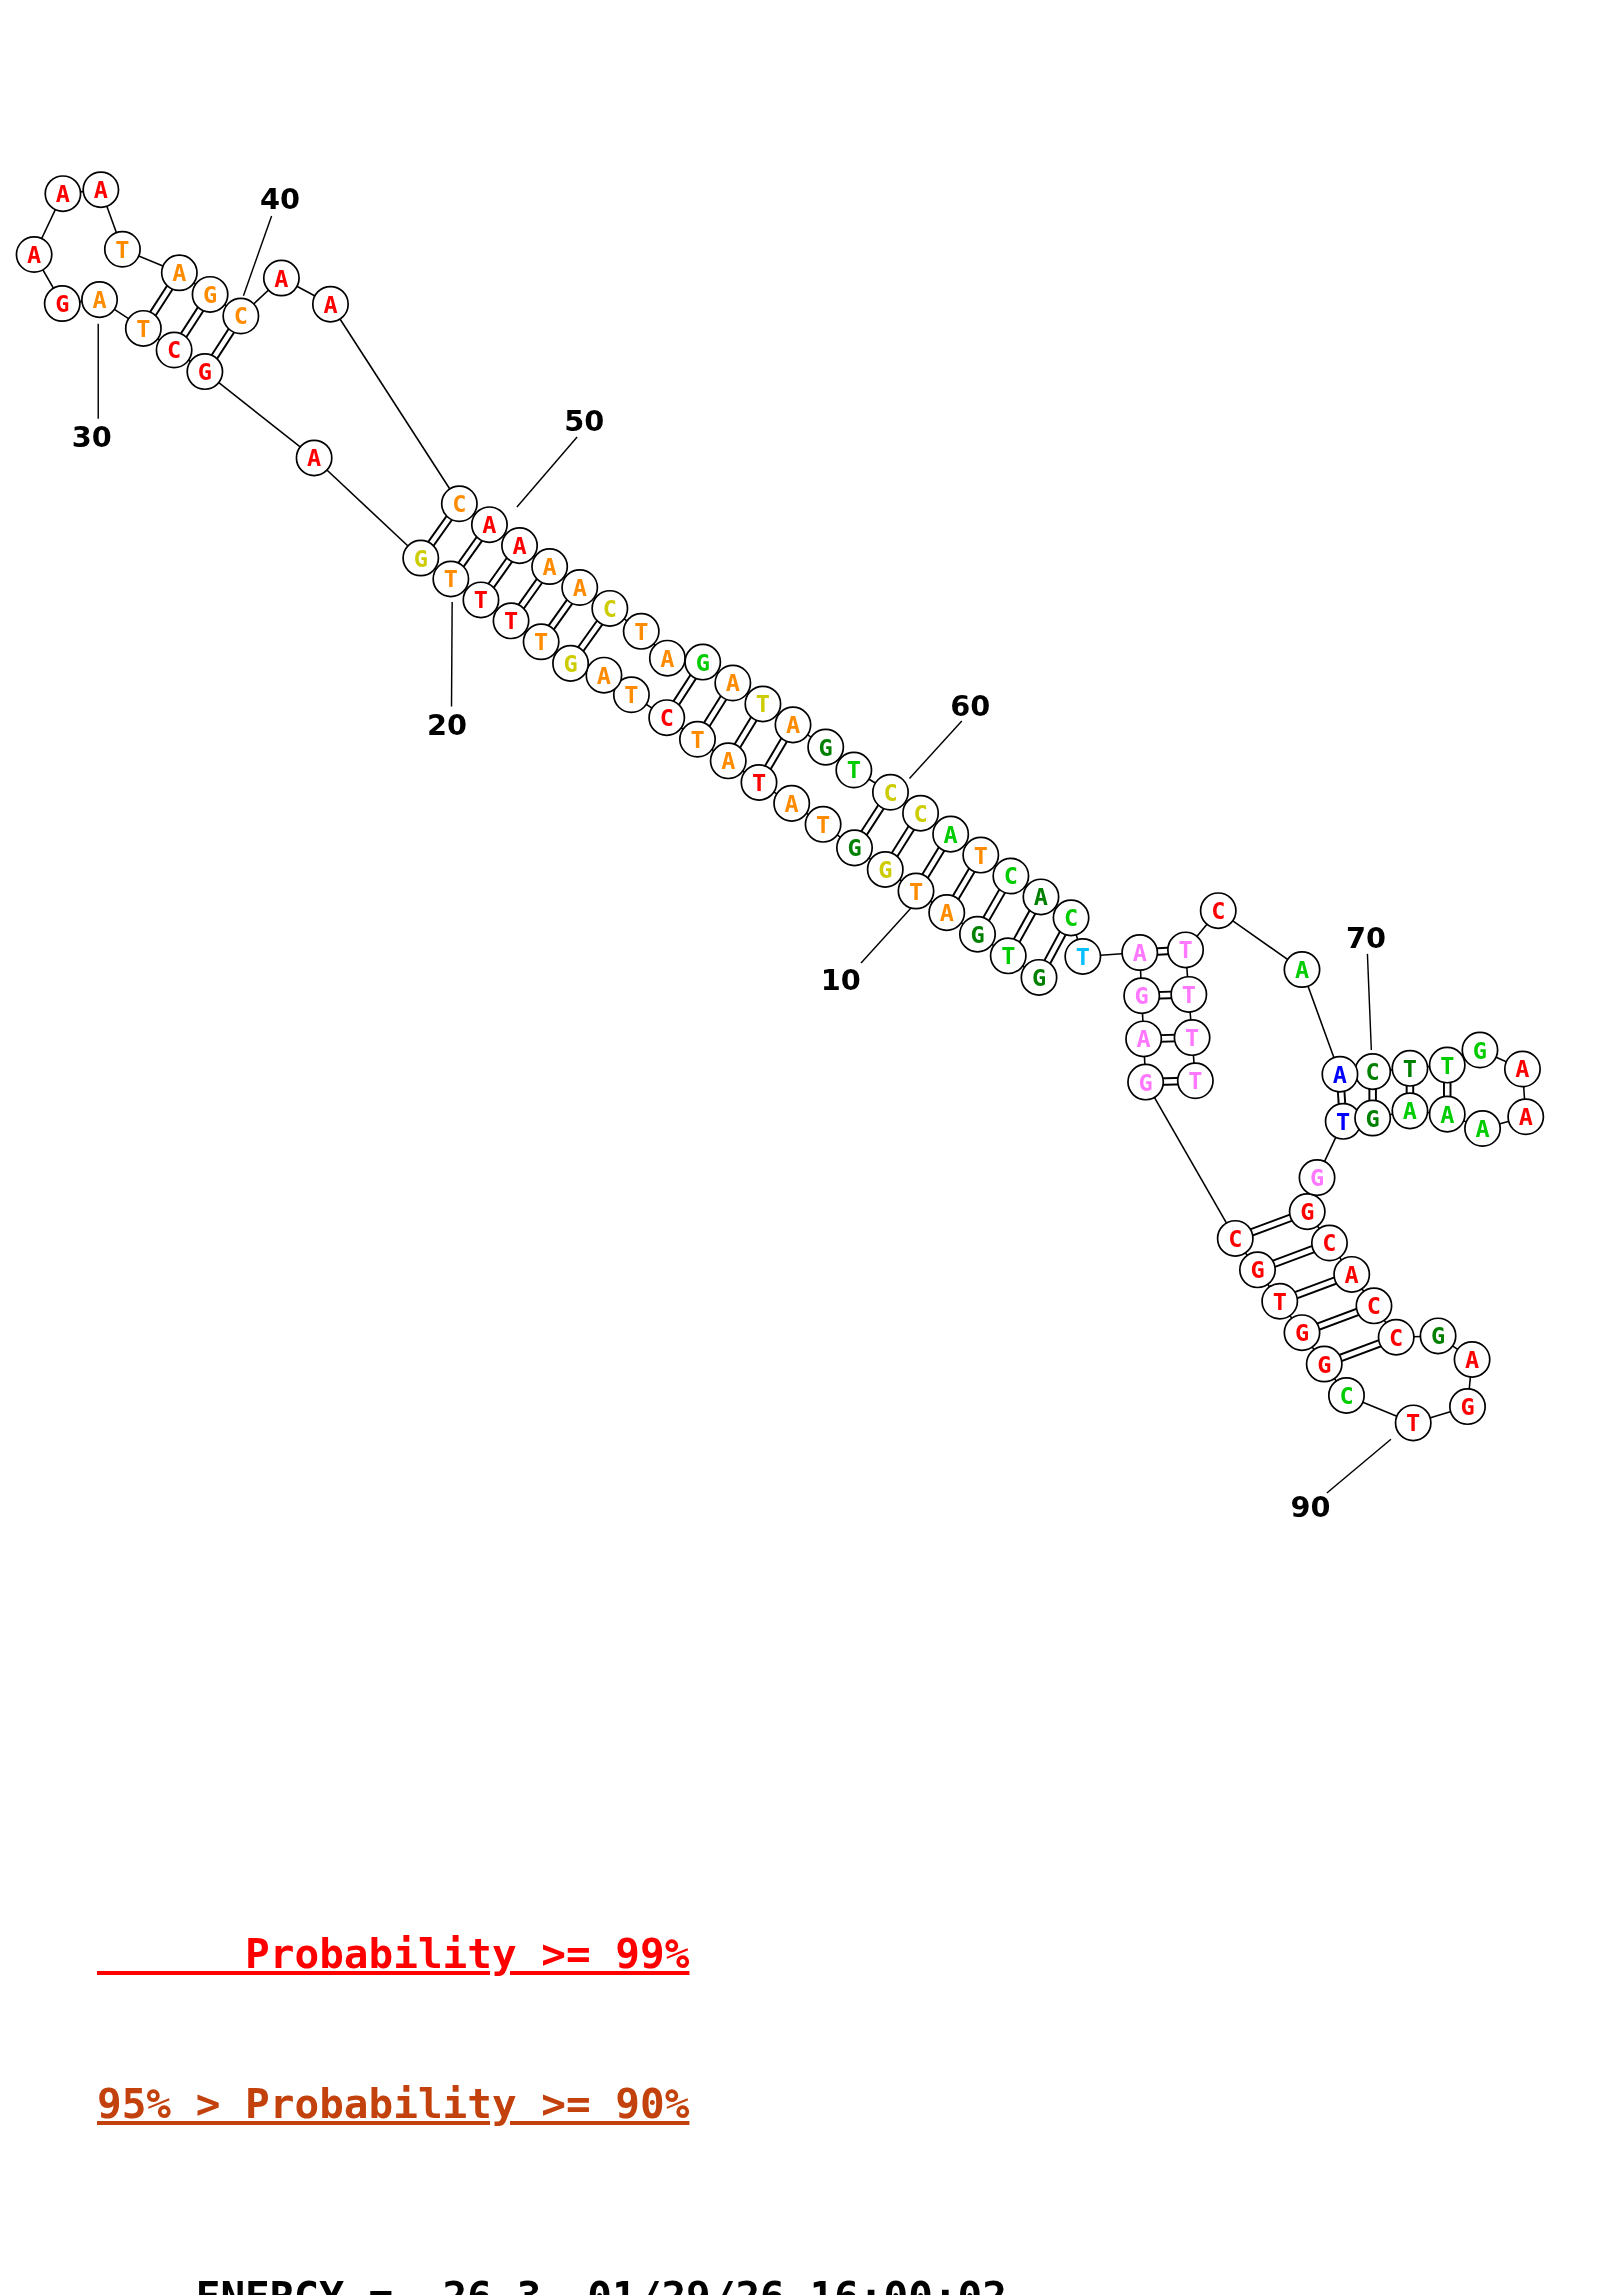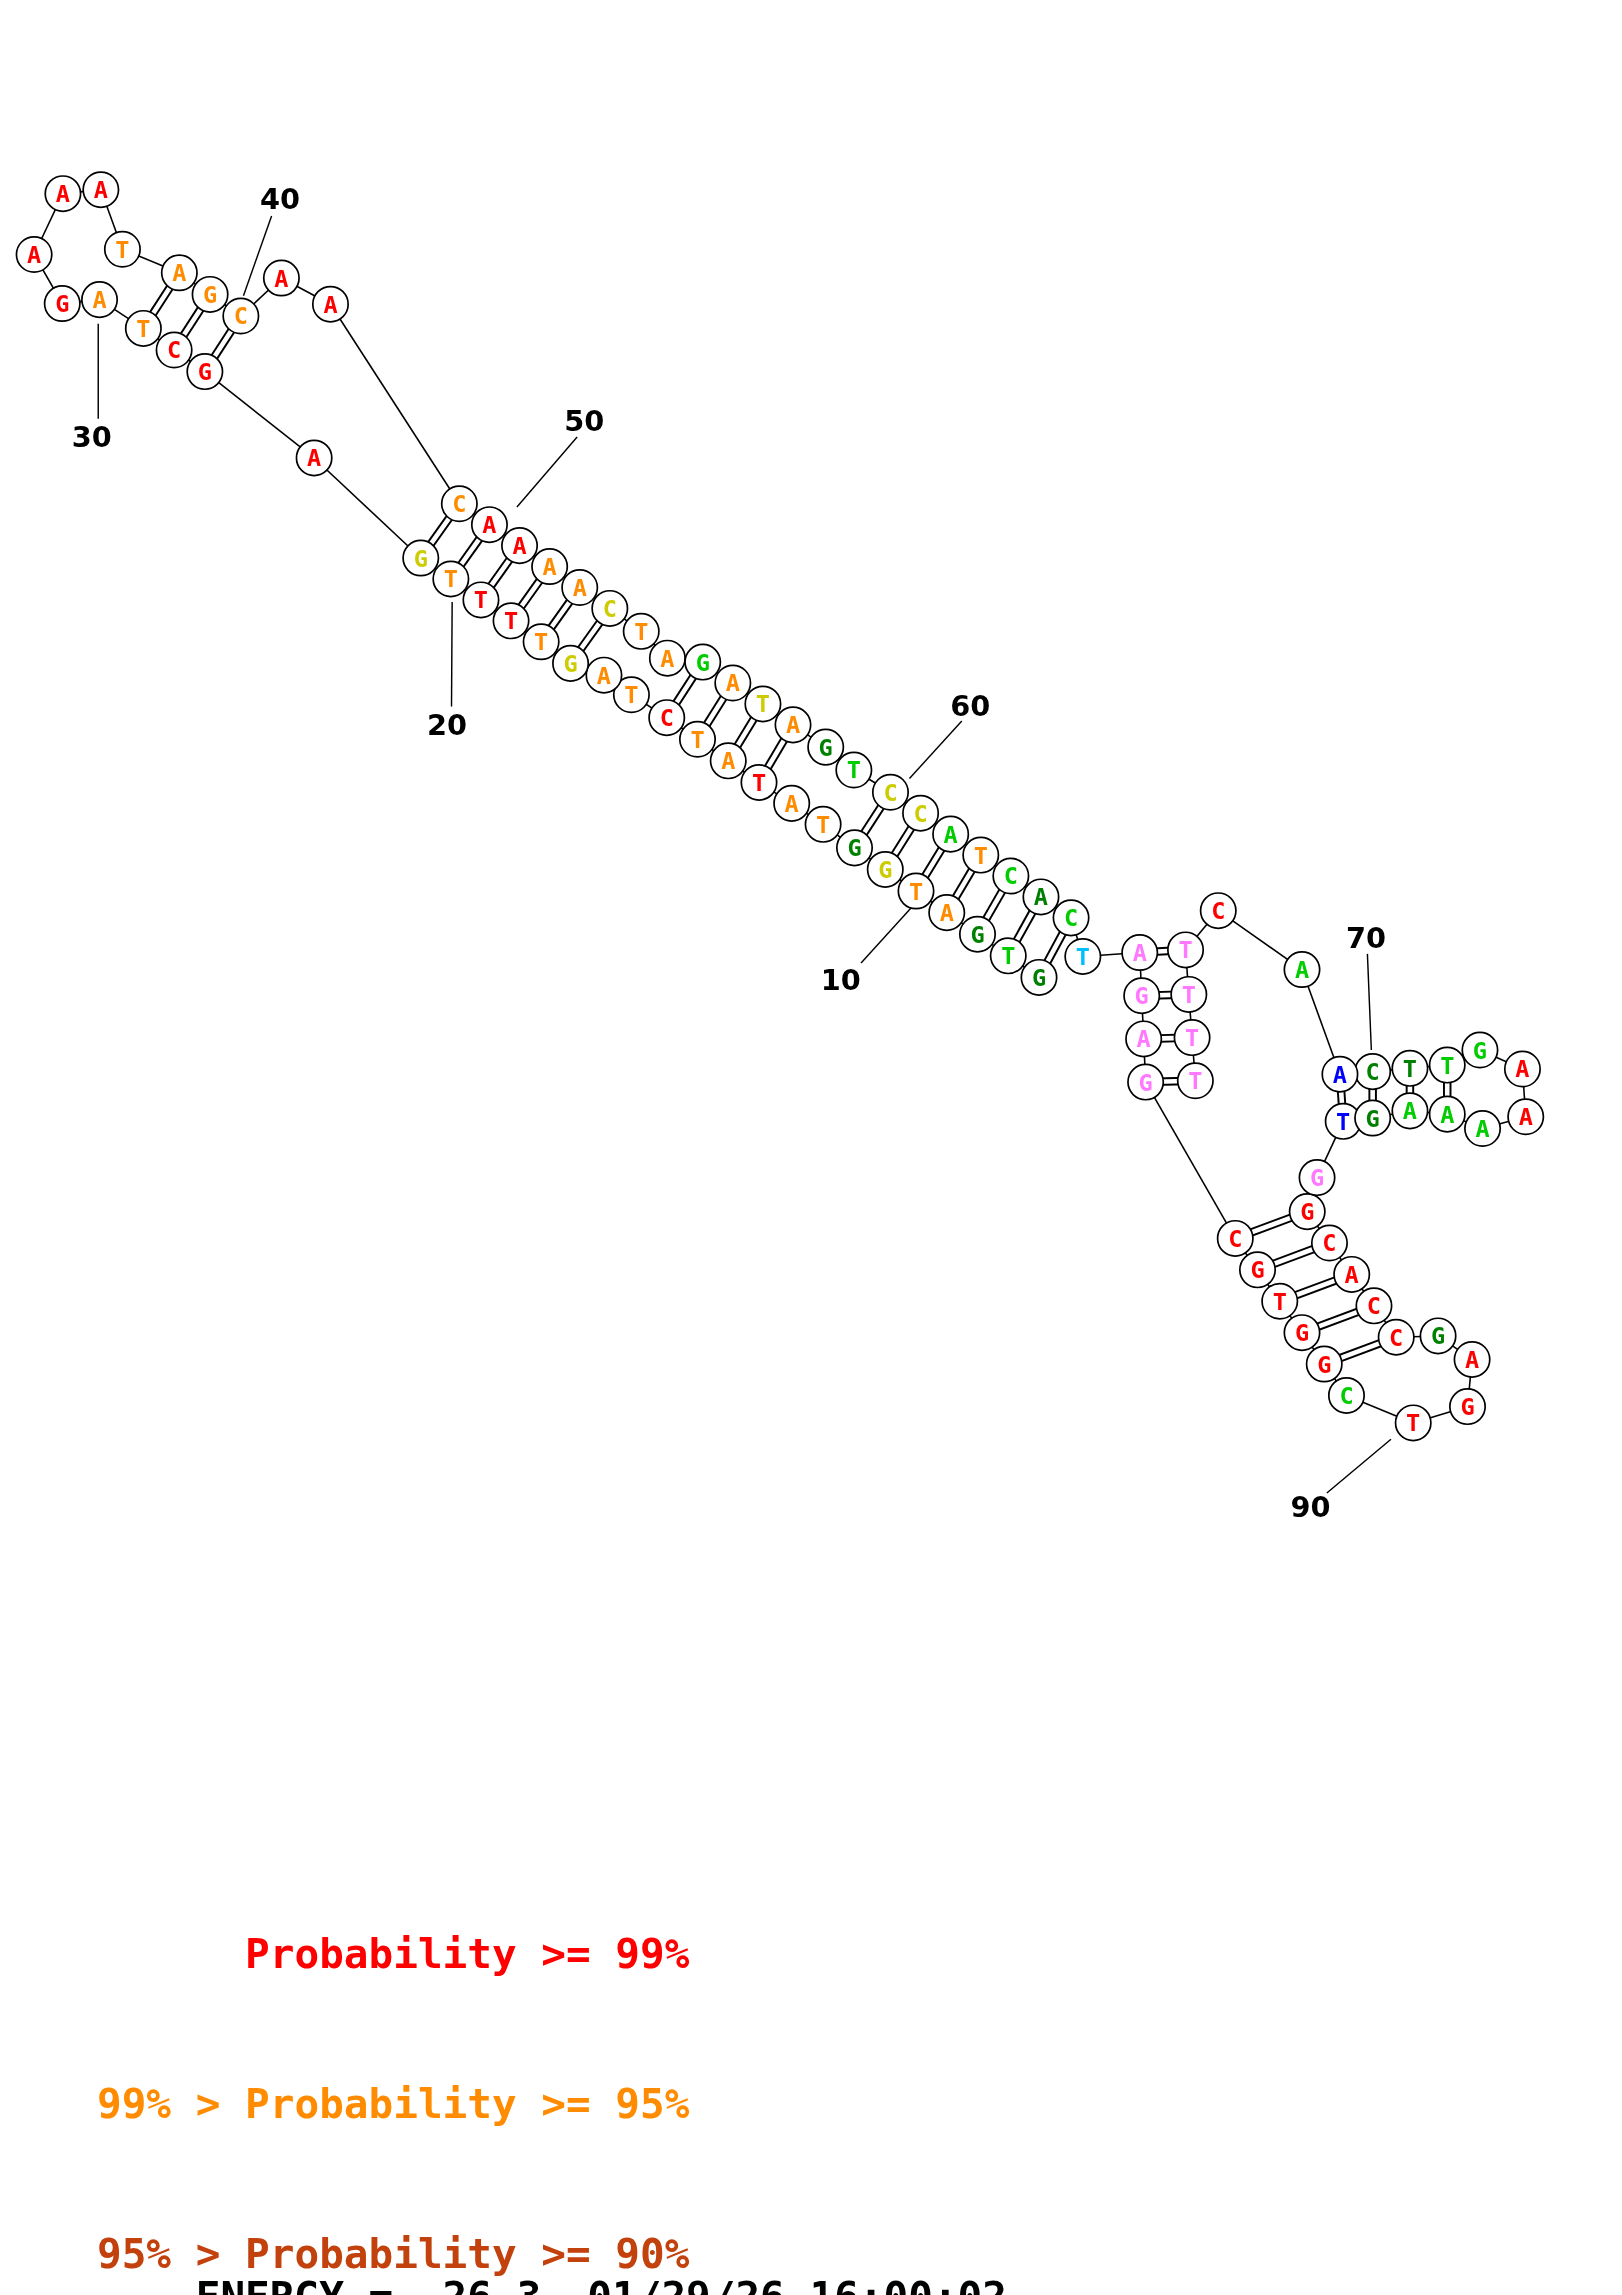--- a/index.html
+++ b/index.html
@@ -1,20 +1,20 @@
 <!DOCTYPE html>
 <html style="font-size:10.5px"><head>
 <meta charset="utf-8">
 <style>
   html,body{margin:0;padding:0;background:#ffffff;}
   body{width:1622px;height:2295px;position:relative;font-family:"DejaVu Sans Mono","Liberation Mono",monospace;}
   #figure-wrap{position:absolute;left:0;top:0;width:1622px;height:2295px;}
   svg{display:block;}
   .legend{position:absolute;left:97px;top:1829px;font-weight:bold;font-size:41px;line-height:50px;white-space:pre;}
-  .legend-line{height:50px;}
+  .legend-line{height:50px;text-decoration:underline;}
   .footer{position:absolute;left:97px;top:2225px;font-weight:bold;font-size:41px;color:#000;white-space:pre;}
   .footer .dt{margin-left:46px;}
 </style>
 </head>
 <body>
 
 <div id="figure-wrap">
   <svg width="1622" height="2295" viewBox="0 0 2479 3508" xmlns="http://www.w3.org/2000/svg">
     <g>
         <line x1="1588" y1="1494" x2="1541" y2="1461" stroke="#000" stroke-width="2.4"></line>
@@ -392,21 +392,20 @@
         <text x="428" y="303" fill="#000" text-anchor="middle" dy="0.36em" font-family="&quot;DejaVu Sans&quot;,&quot;Liberation Sans&quot;,sans-serif" font-size="44" font-weight="bold">40</text>
         <text x="893" y="643" fill="#000" text-anchor="middle" dy="0.36em" font-family="&quot;DejaVu Sans&quot;,&quot;Liberation Sans&quot;,sans-serif" font-size="44" font-weight="bold">50</text>
         <text x="1483" y="1078" fill="#000" text-anchor="middle" dy="0.36em" font-family="&quot;DejaVu Sans&quot;,&quot;Liberation Sans&quot;,sans-serif" font-size="44" font-weight="bold">60</text>
         <text x="2088" y="1433" fill="#000" text-anchor="middle" dy="0.36em" font-family="&quot;DejaVu Sans&quot;,&quot;Liberation Sans&quot;,sans-serif" font-size="44" font-weight="bold">70</text>
         <text x="2003" y="2303" fill="#000" text-anchor="middle" dy="0.36em" font-family="&quot;DejaVu Sans&quot;,&quot;Liberation Sans&quot;,sans-serif" font-size="44" font-weight="bold">90</text>
       </g>
   </svg>
 
   <div class="legend">
     <div class="legend-line" style="color: rgb(255, 0, 0);">      Probability &gt;= 99%</div>
-    <div class="legend-line" style="color: rgb(255, 140, 0);">99% &gt; Probability &gt;= 95%</div>
     <div class="legend-line" style="color: #c2410c;">95% &gt; Probability &gt;= 90%</div>
     
     
     
     
     
   </div>
 
   <div class="footer">
     <span>ENERGY = −26.3</span><span class="dt">01/29/26 16:00:02</span>

